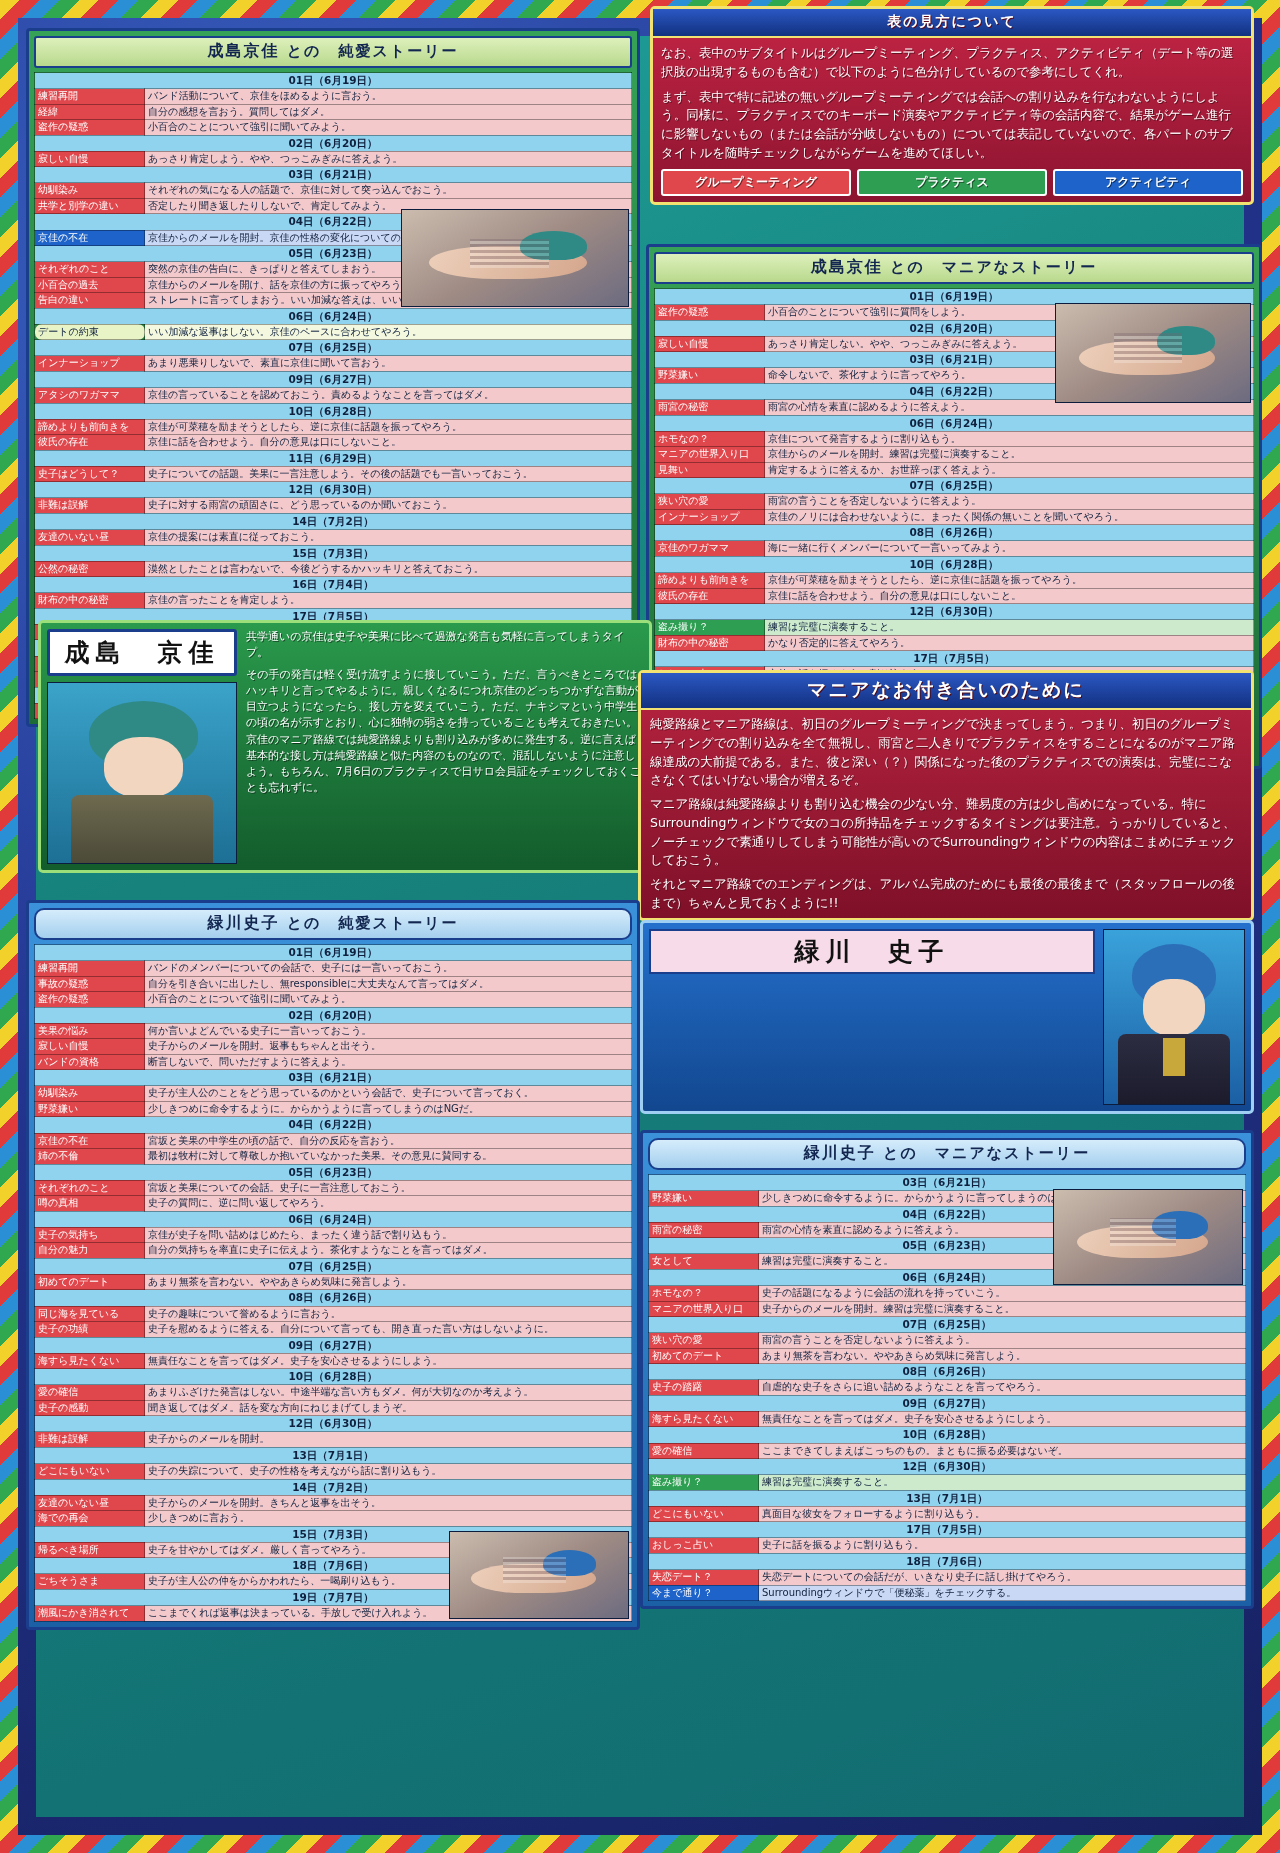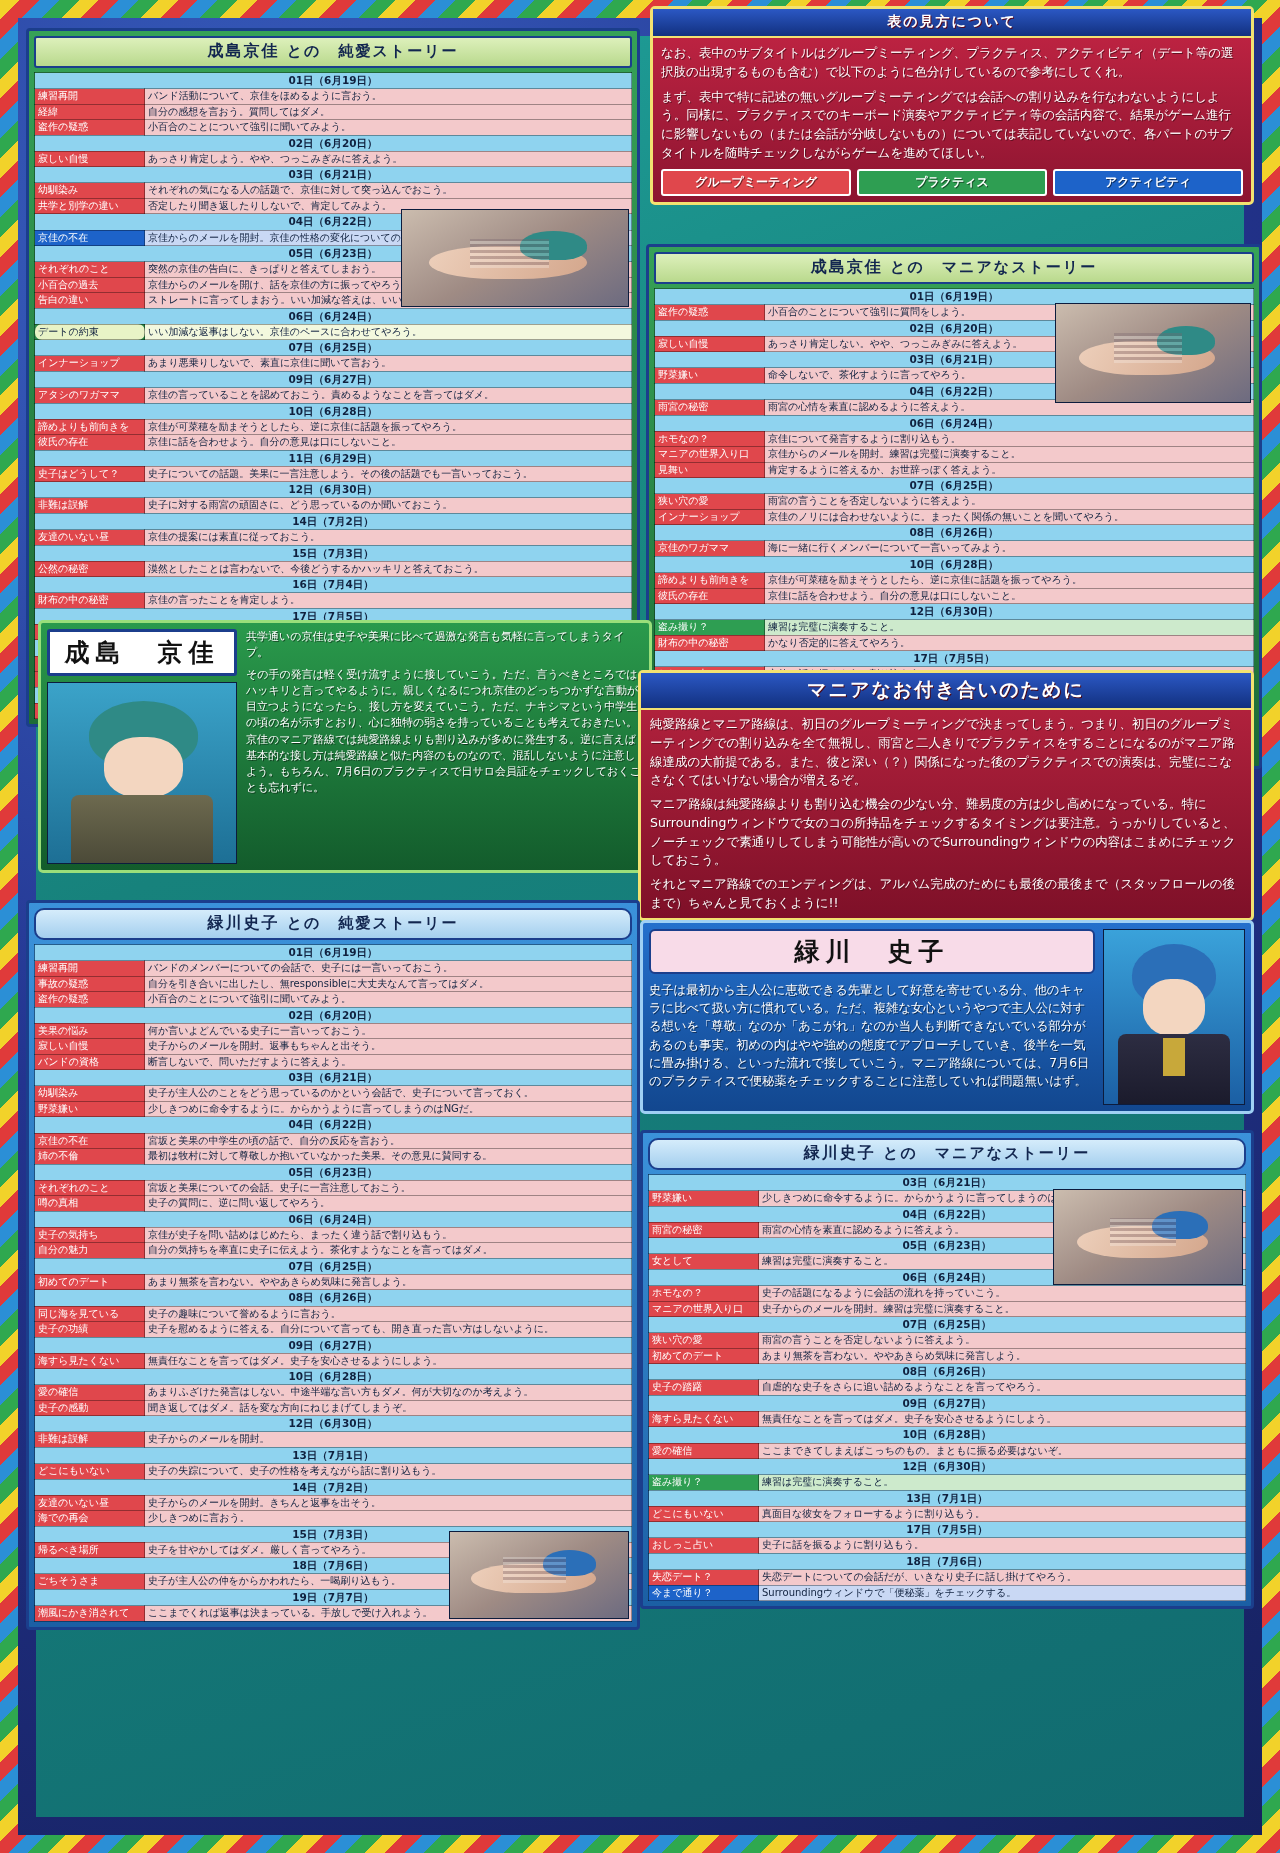--- a/index.html
+++ b/index.html
@@ -231,21 +231,21 @@
     background:#bfe0f5;
     background-image:linear-gradient(#d5ecfb,#a4cfee);
     border:2px solid #1b3e8c;
     border-radius:10px;
     margin-bottom:4px;
   }
   .title-pink {
     background:#f5d6e4;
     background-image:linear-gradient(#fae3ee,#eec3d8);
     border:2px solid #1b3e8c;
-    border-radius:6px;
+    border-radius:0;
     margin-bottom:4px;
   }
 </style>
 </head>
 <body>
 
 <div class="page-border">
   <div class="page-inner">
     <div class="teal-field"></div>
   </div>
@@ -743,21 +743,20 @@
     <div class="fig"></div>
       <div class="hair blue"></div>
       <div class="blur"></div>
   </div>
 </div>
 
 <div class="panel profile-blue" id="fumiko-profile">
   <div style="display:flex; padding:6px;">
     <div style="flex:1; padding-right:8px;">
       <div class="name-plate title-pink" style="font-size:25px; padding:4px 0; background:#f8dbe8;">緑川　史子</div>
-      <p style="margin-top:7px;">史子は最初から主人公に恵敬できる先輩として好意を寄せている分、他のキャラに比べて扱い方に慣れている。ただ、複雑な女心というやつで主人公に対する想いを「尊敬」なのか「あこがれ」なのか当人も判断できないでいる部分があるのも事実。初めの内はやや強めの態度でアプローチしていき、後半を一気に畳み掛ける、といった流れで接していこう。マニア路線については、7月6日のプラクティスで便秘薬をチェックすることに注意していれば問題無いはず。</p>
     </div>
     <div class="cg" style="position:relative; width:142px; height:176px; flex:none; background-image:linear-gradient(#3aa2da,#1b5fa4);">
       <div style="position:absolute;left:20%;top:8%;width:60%;height:36%;border-radius:50% 50% 45% 45%;background:#2b6fb8;"></div>
       <div style="position:absolute;left:28%;top:28%;width:44%;height:33%;border-radius:45%;background:#f3d6c0;"></div>
       <div style="position:absolute;left:10%;top:60%;width:80%;height:40%;background:linear-gradient(#2d2d42,#1b1b2c);border-radius:8px 8px 0 0;"></div>
       <div style="position:absolute;left:42%;top:62%;width:16%;height:22%;background:#c8a83a;"></div>
     </div>
   </div>
 </div>
 

